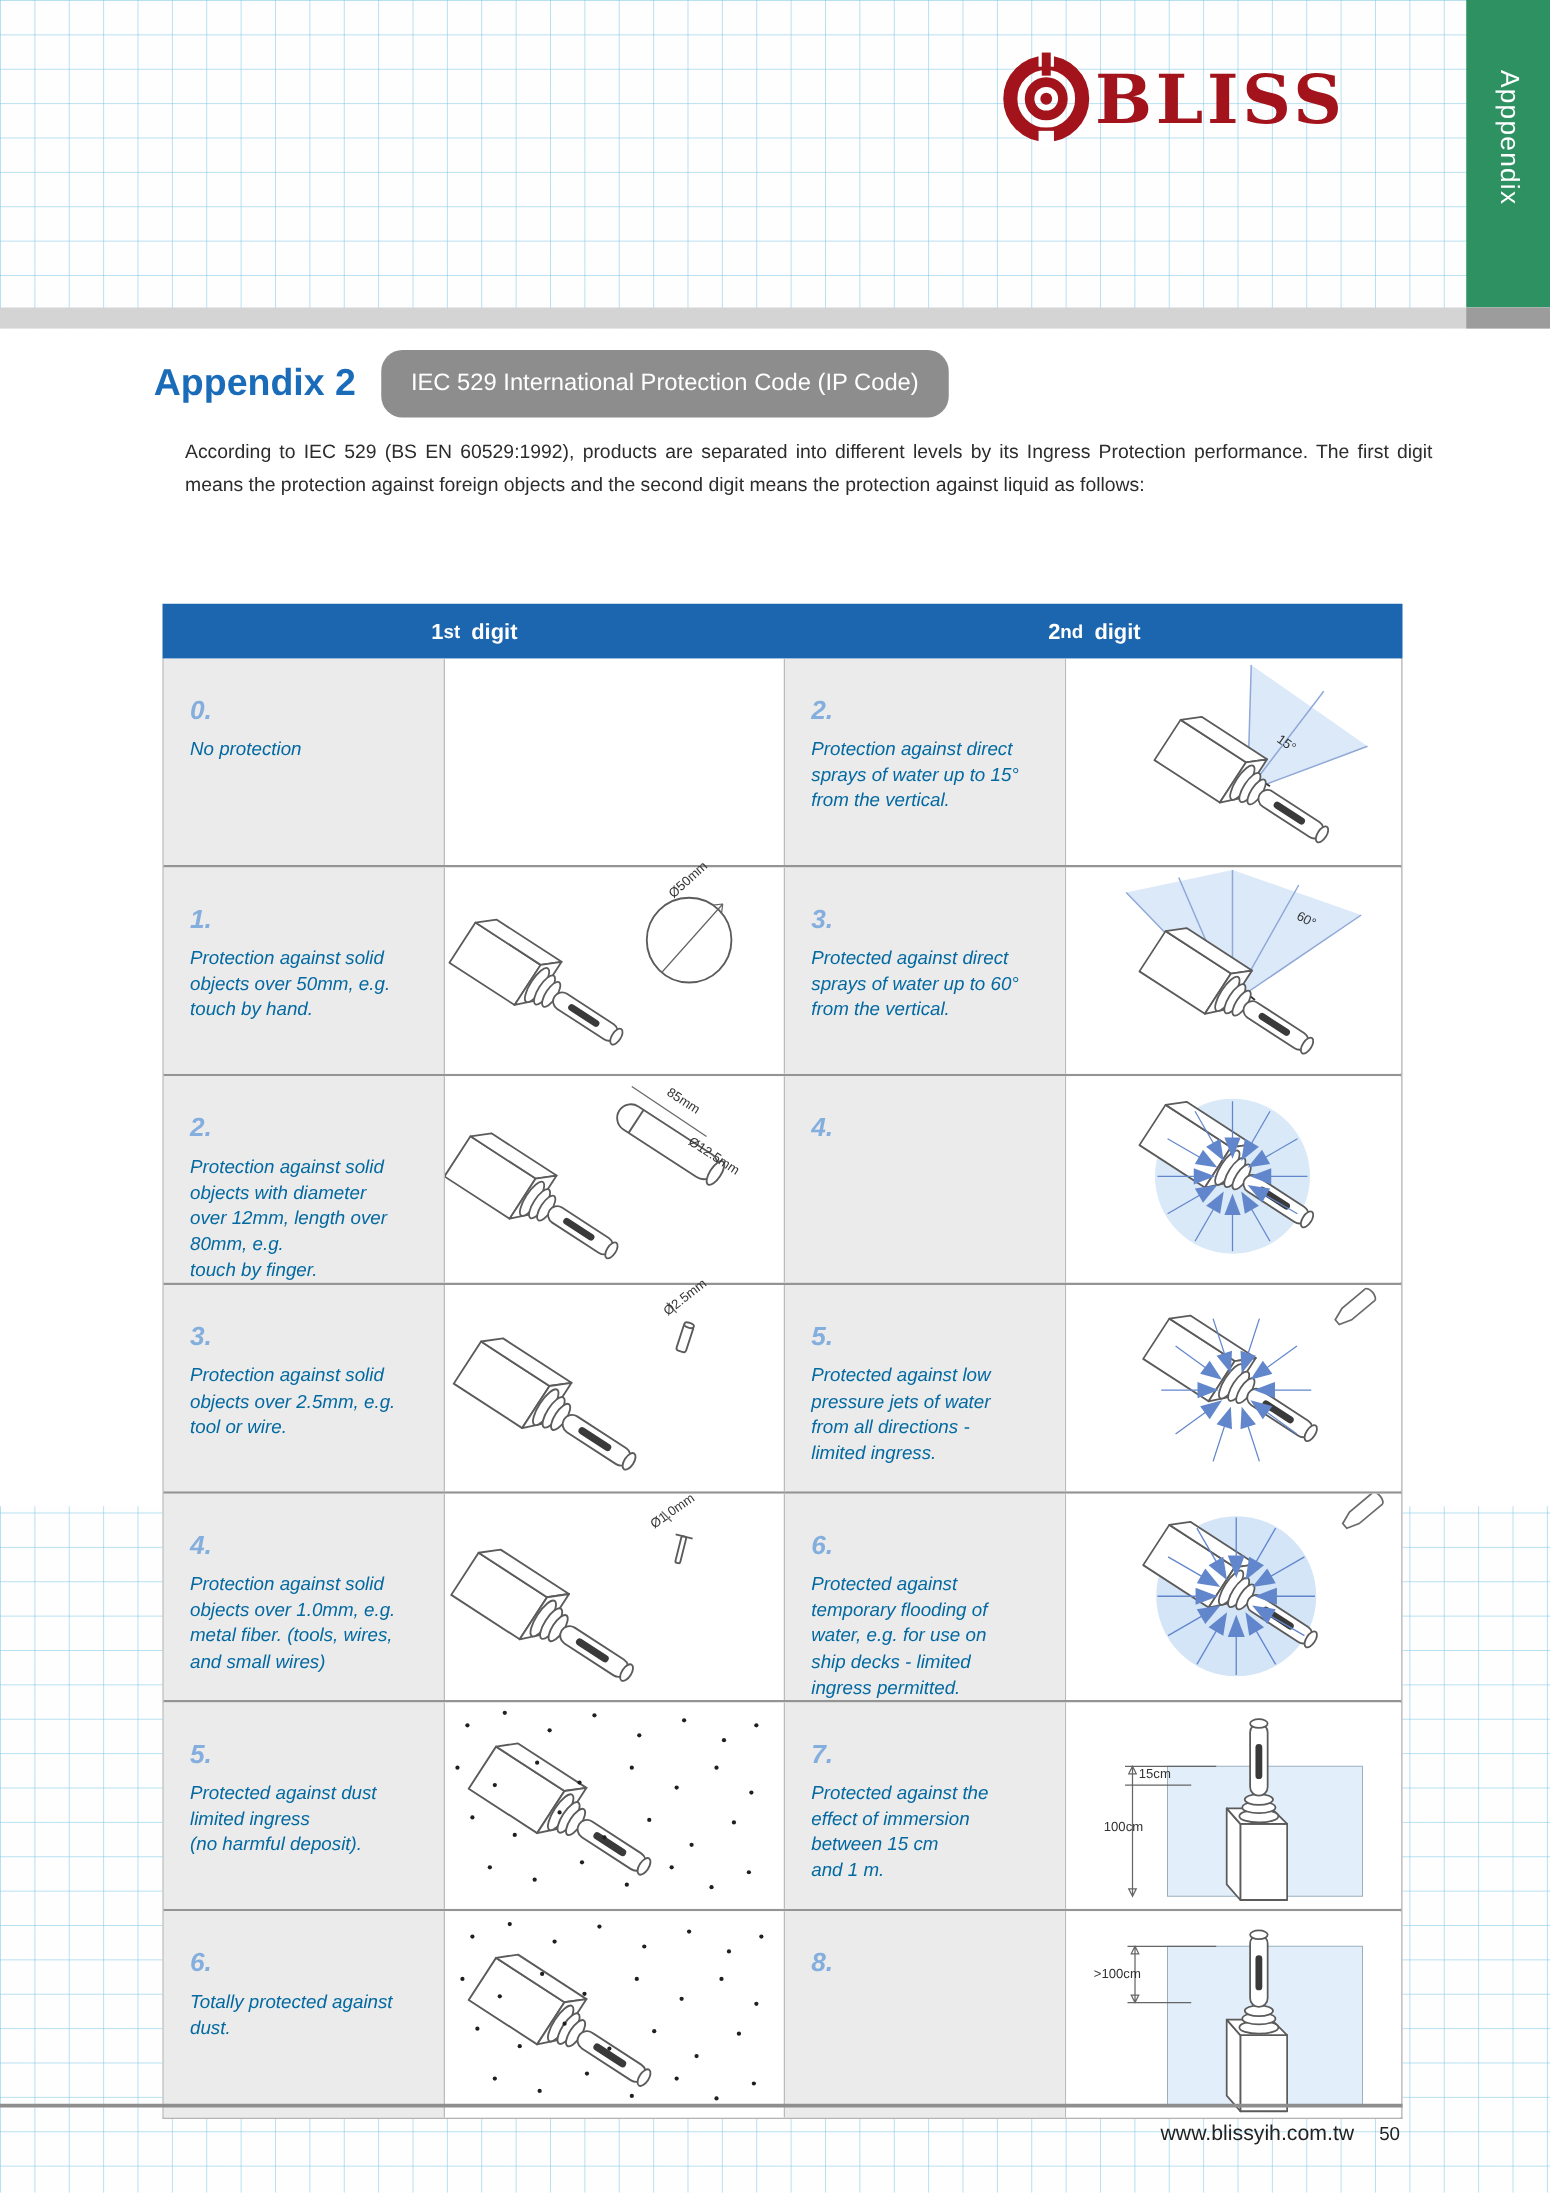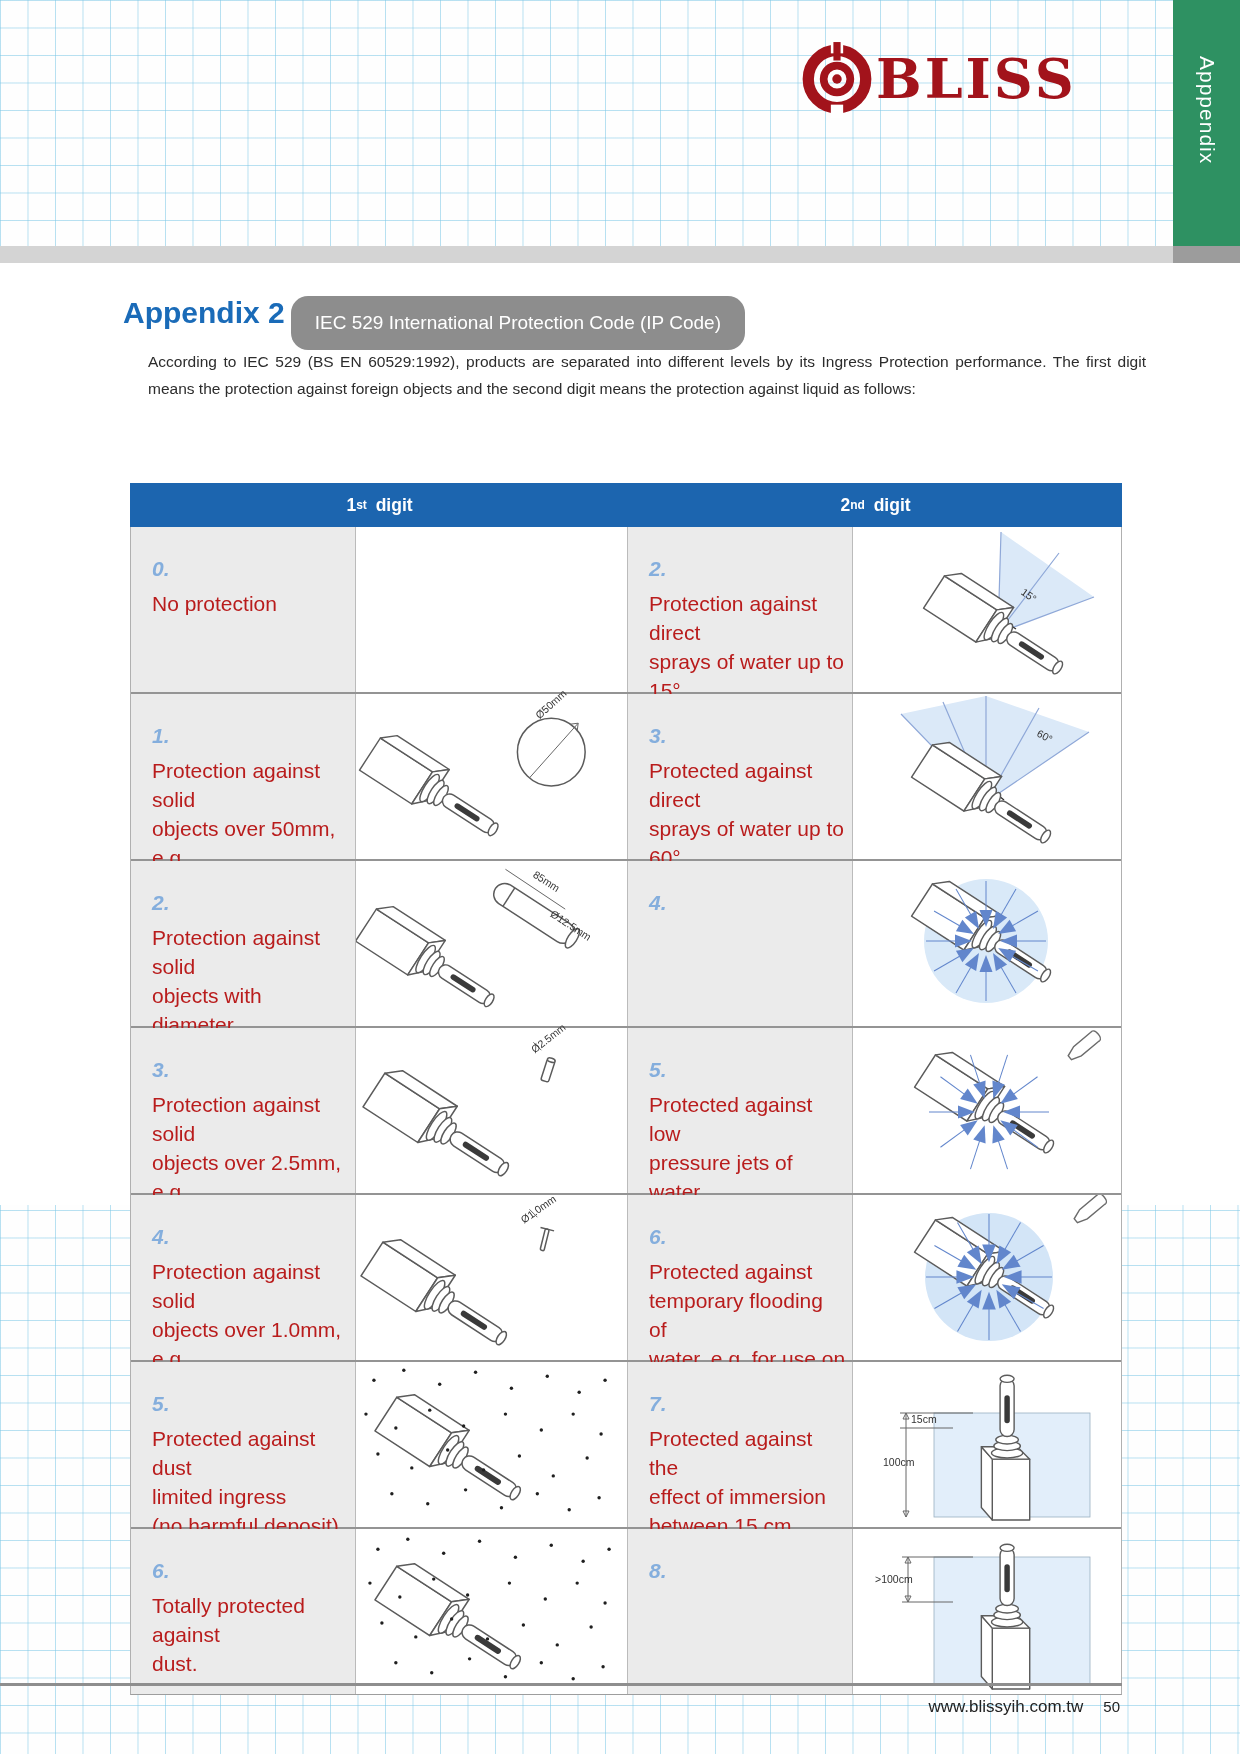--- a/index.html
+++ b/index.html
@@ -10,40 +10,40 @@
       linear-gradient(to bottom, rgba(125,200,230,.55) 1px, transparent 1px);
     background-size:27.5px 27.5px;}
   .white-panel{position:absolute;left:0;top:263px;width:1240px;height:942px;background:#fff;}
   .gray-band{position:absolute;left:0;top:246px;width:1240px;height:17px;background:#d4d4d4;}
   .gray-band-dark{position:absolute;left:1173px;top:246px;width:67px;height:17px;background:#9c9c9c;}
   .side-tab{position:absolute;left:1173px;top:0;width:67px;height:246px;background:#2e9162;
     display:flex;justify-content:center;}
   .side-tab span{writing-mode:vertical-rl;color:#fff;font-size:21px;letter-spacing:1px;margin-top:56px;}
   .logo{position:absolute;left:798px;top:40px;display:flex;align-items:center;}
   .logo-text{font-family:"DejaVu Serif",serif;font-weight:bold;font-size:54px;color:#a2131b;letter-spacing:3px;line-height:1;}
-  .title-row{position:absolute;left:123px;top:296px;display:flex;gap:6px;}
+  .title-row{position:absolute;left:123px;top:280px;display:flex;align-items:center;gap:20px;}
   .page-title{font-size:30px;font-weight:bold;color:#1a6bb8;}
   .pill{background:#8d8d8d;color:#fff;font-size:19px;border-radius:17px;padding:16px 24px;white-space:nowrap;}
   .intro{position:absolute;left:123px;top:348px;width:998px;font-size:15.5px;line-height:1.75;color:#2c2c2c;text-align:justify;margin-left:25px;}
   .ip-table{position:absolute;left:130px;top:483px;width:992px;}
   .thead{display:flex;height:44px;background:#1c65af;color:#fff;font-size:17.5px;font-weight:bold;}
   .thead .half{display:flex;align-items:center;justify-content:center;}
   .thead .half.h1{width:499px;}
   .thead .half.h2{width:493px;}
-  .thead sup{font-size:12px;vertical-align:super;margin-right:4px;}
+  .thead sup{font-size:15px;vertical-align:super;margin-right:4px;}
   .tbody{border-left:1px solid #b0b0b0;border-right:1px solid #b0b0b0;border-bottom:1px solid #9d9d9d;background:#fff;}
   .trow{display:flex;height:165px;border-top:2px solid #949494;}
   .trow:first-child{border-top:none;}
   .cell{position:relative;box-sizing:border-box;}
   .cell.ctext{width:225px;background:#ebebeb;border-right:1px solid #bbb;padding:30px 6px 0 21px;}
   .cell.cillus{width:272px;background:#fff;border-right:1px solid #bbb;}
   .cell.ctext2{width:225px;background:#ebebeb;border-right:1px solid #bbb;padding:30px 6px 0 21px;}
   .cell.cillus2{width:267px;background:#fff;border-right:none;}
   .num{font-size:21px;font-weight:bold;font-style:italic;color:#84aedd;margin-bottom:9px;}
-  .desc{font-size:21px;line-height:1.38;color:#b91c1c;white-space:pre-line;}
+  .desc{font-size:15px;line-height:1.38;color:#0369a1;white-space:pre-line;font-style:italic;}
   .cillus svg,.cillus2 svg{position:absolute;left:0;top:0;width:100%;height:100%;}
   .ilabel{position:absolute;font-size:10.5px;color:#333;white-space:nowrap;}
   .footer-line{position:absolute;left:0;top:1683px;width:1122px;height:3px;background:#8e8e8e;}
   .footer-text{position:absolute;left:0;top:1697px;width:1120px;text-align:right;color:#222;}
   .footer-text .url{font-size:17px;}
   .footer-text .pnum{font-size:15px;margin-left:20px;}
   .ln{stroke:#666;stroke-width:1;fill:none;}
   .outl{fill:#fff;stroke:#5b5b5b;stroke-width:1.5;}
   .fanline{stroke:#8fa8d8;stroke-width:1.2;fill:none;}
 </style>

